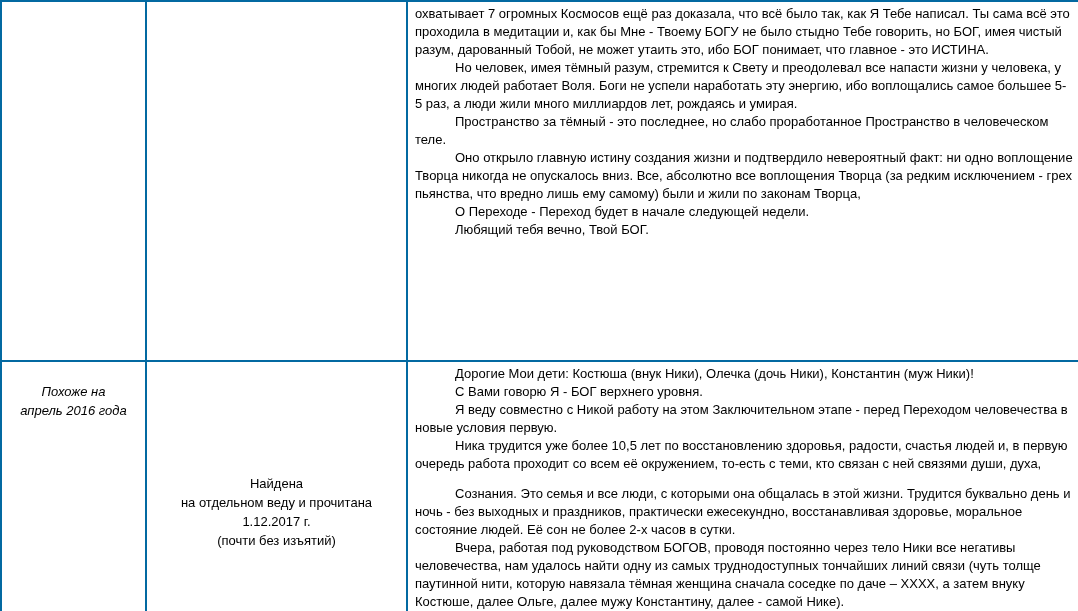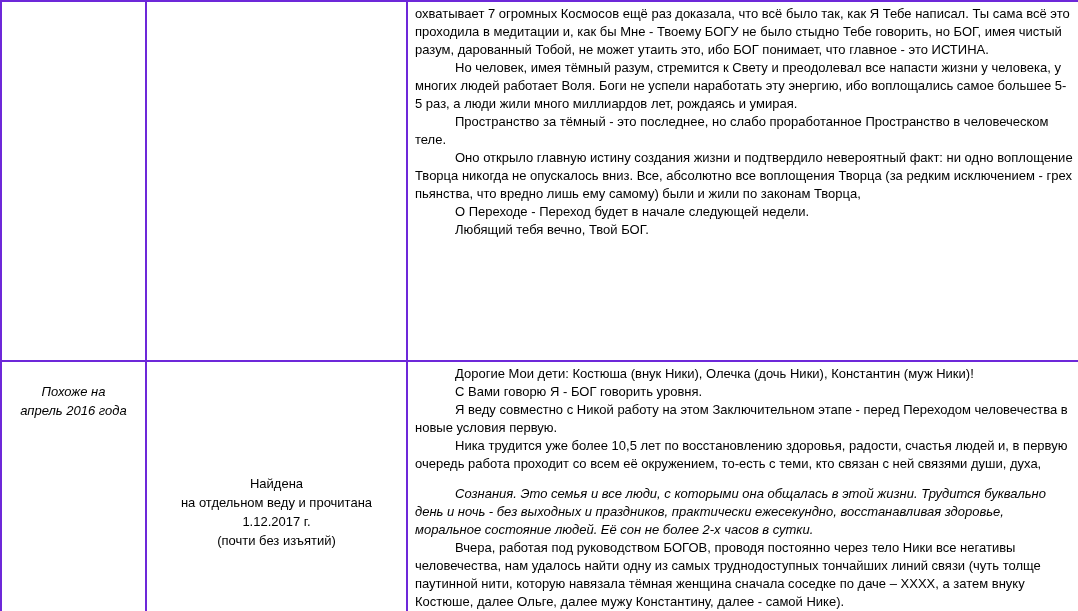--- a/index.html
+++ b/index.html
@@ -11,37 +11,37 @@
   body {
     font-family: "Liberation Sans", "DejaVu Sans", sans-serif;
     color: #000000;
   }
   table.doc-table {
     border-collapse: collapse;
     table-layout: fixed;
     width: 1078px;
   }
   table.doc-table td {
-    border: 2px solid #6d28d9;
+    border: 2px solid #0369a1;
     vertical-align: top;
     padding: 0;
     margin-top: 24px;
   }
   .clip { overflow: hidden; }
   .r1-clip { height: 246px; }
   .r2-clip { height: 355px; }
   .body-text {
     font-size: 13px;
     line-height: 18px;
     padding: 3px 5px 0 7px;
     text-align: left;
   }
   .body-text p { margin: 0; }
   .body-text p.ind { text-indent: 40px; }
-  .body-text p.gap { margin-top: 12px; font-style: italic; }
+  .body-text p.gap { margin-top: 12px; }
   .side-note {
     font-size: 13px;
     line-height: 19px;
     font-style: italic;
     text-align: center;
     padding: 20px 4px 0 4px;
   }
   .found-note {
     font-size: 13px;
     line-height: 19px;
@@ -88,21 +88,21 @@
       <div class="clip r2-clip found-note">
             <div>Найдена</div>
             <div>на отдельном веду и прочитана</div>
             <div>1.12.2017 г.</div>
             <div>(почти без изъятий)</div>
           </div>
     </td>
     <td>
       <div class="clip r2-clip body-text">
             <p class="ind ">Дорогие Мои дети: Костюша (внук Ники), Олечка (дочь Ники), Константин (муж Ники)!</p>
-            <p class="ind ">С Вами говорю Я - БОГ говорить уровня.</p>
+            <p class="ind ">С Вами говорю Я - БОГ верхнего уровня.</p>
             <p class="ind ">Я веду совместно с Никой работу на этом Заключительном этапе - перед Переходом человечества в новые условия первую.</p>
             <p class="ind ">Ника трудится уже более 10,5 лет по восстановлению здоровья, радости, счастья людей и, в первую очередь работа проходит со всем её окружением, то-есть с теми, кто связан с ней связями души, духа,</p>
             <p class="ind gap">Сознания. Это семья и все люди, с которыми она общалась в этой жизни. Трудится буквально день и ночь - без выходных и праздников, практически ежесекундно, восстанавливая здоровье, моральное состояние людей. Её сон не более 2-х часов в сутки.</p>
             <p class="ind ">Вчера, работая под руководством БОГОВ, проводя постоянно через тело Ники все негативы человечества, нам удалось найти одну из самых труднодоступных тончайших линий связи (чуть толще паутинной нити, которую навязала тёмная женщина сначала соседке по даче – ХХХХ, а затем внуку Костюше, далее Ольге, далее мужу Константину, далее - самой Нике).</p>
           </div>
     </td>
   </tr>
 </tbody>
   </table>
 

